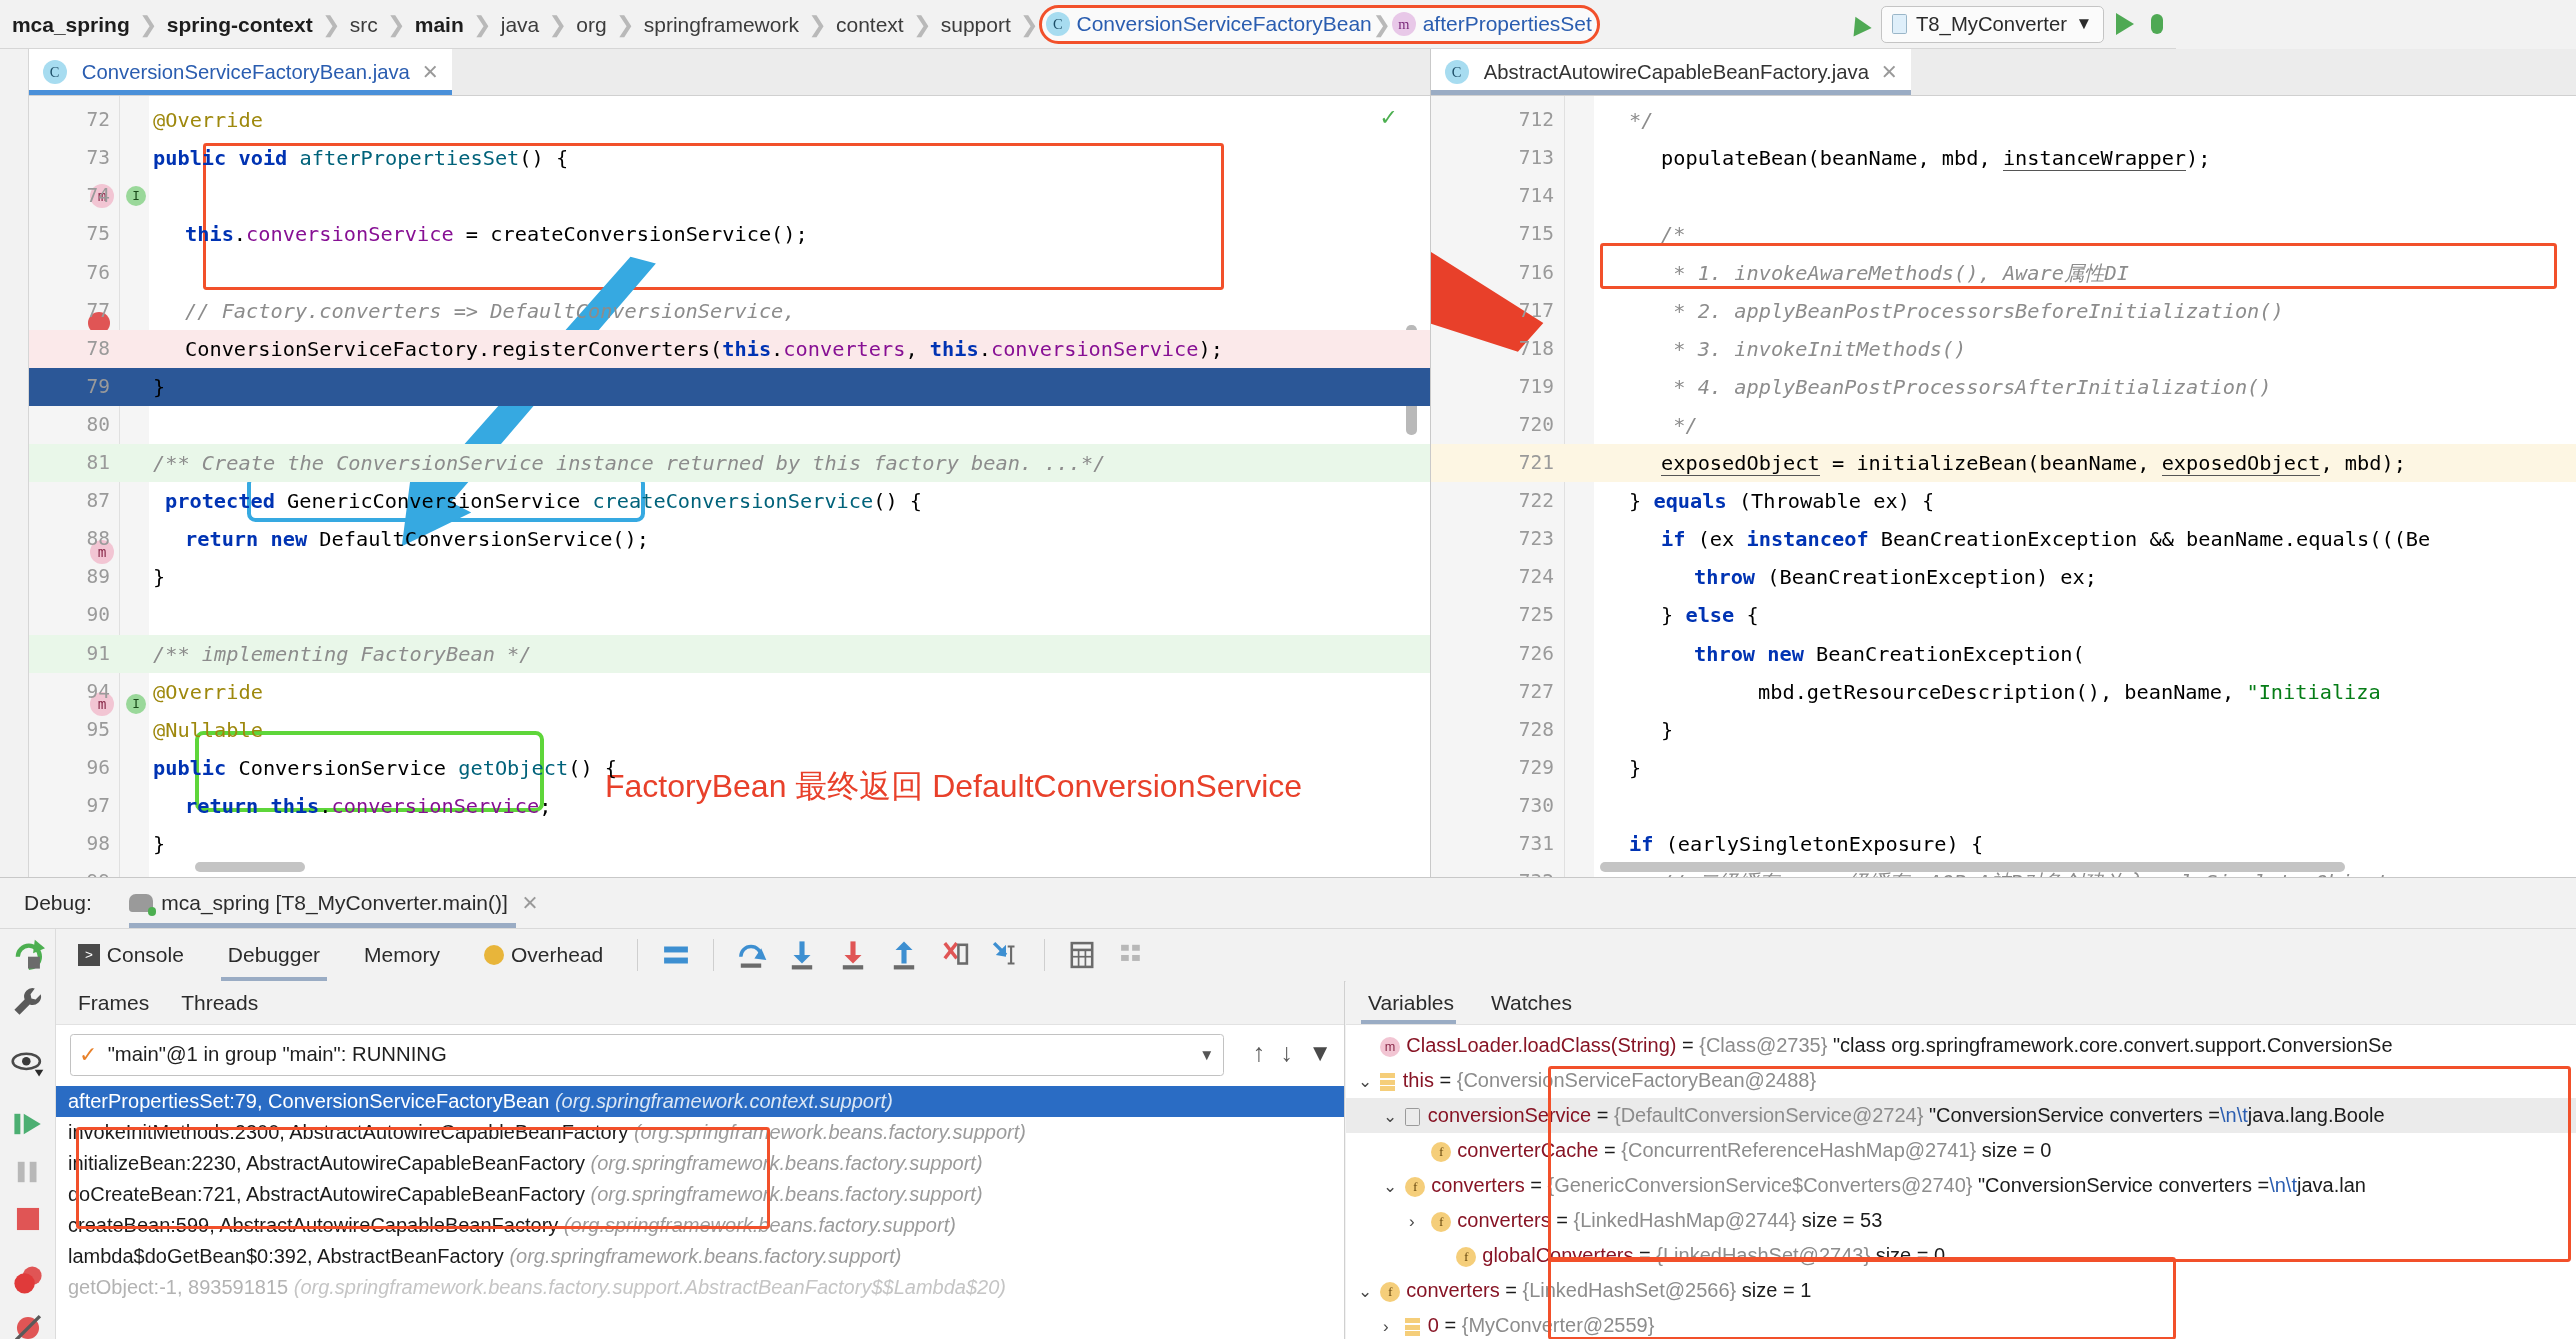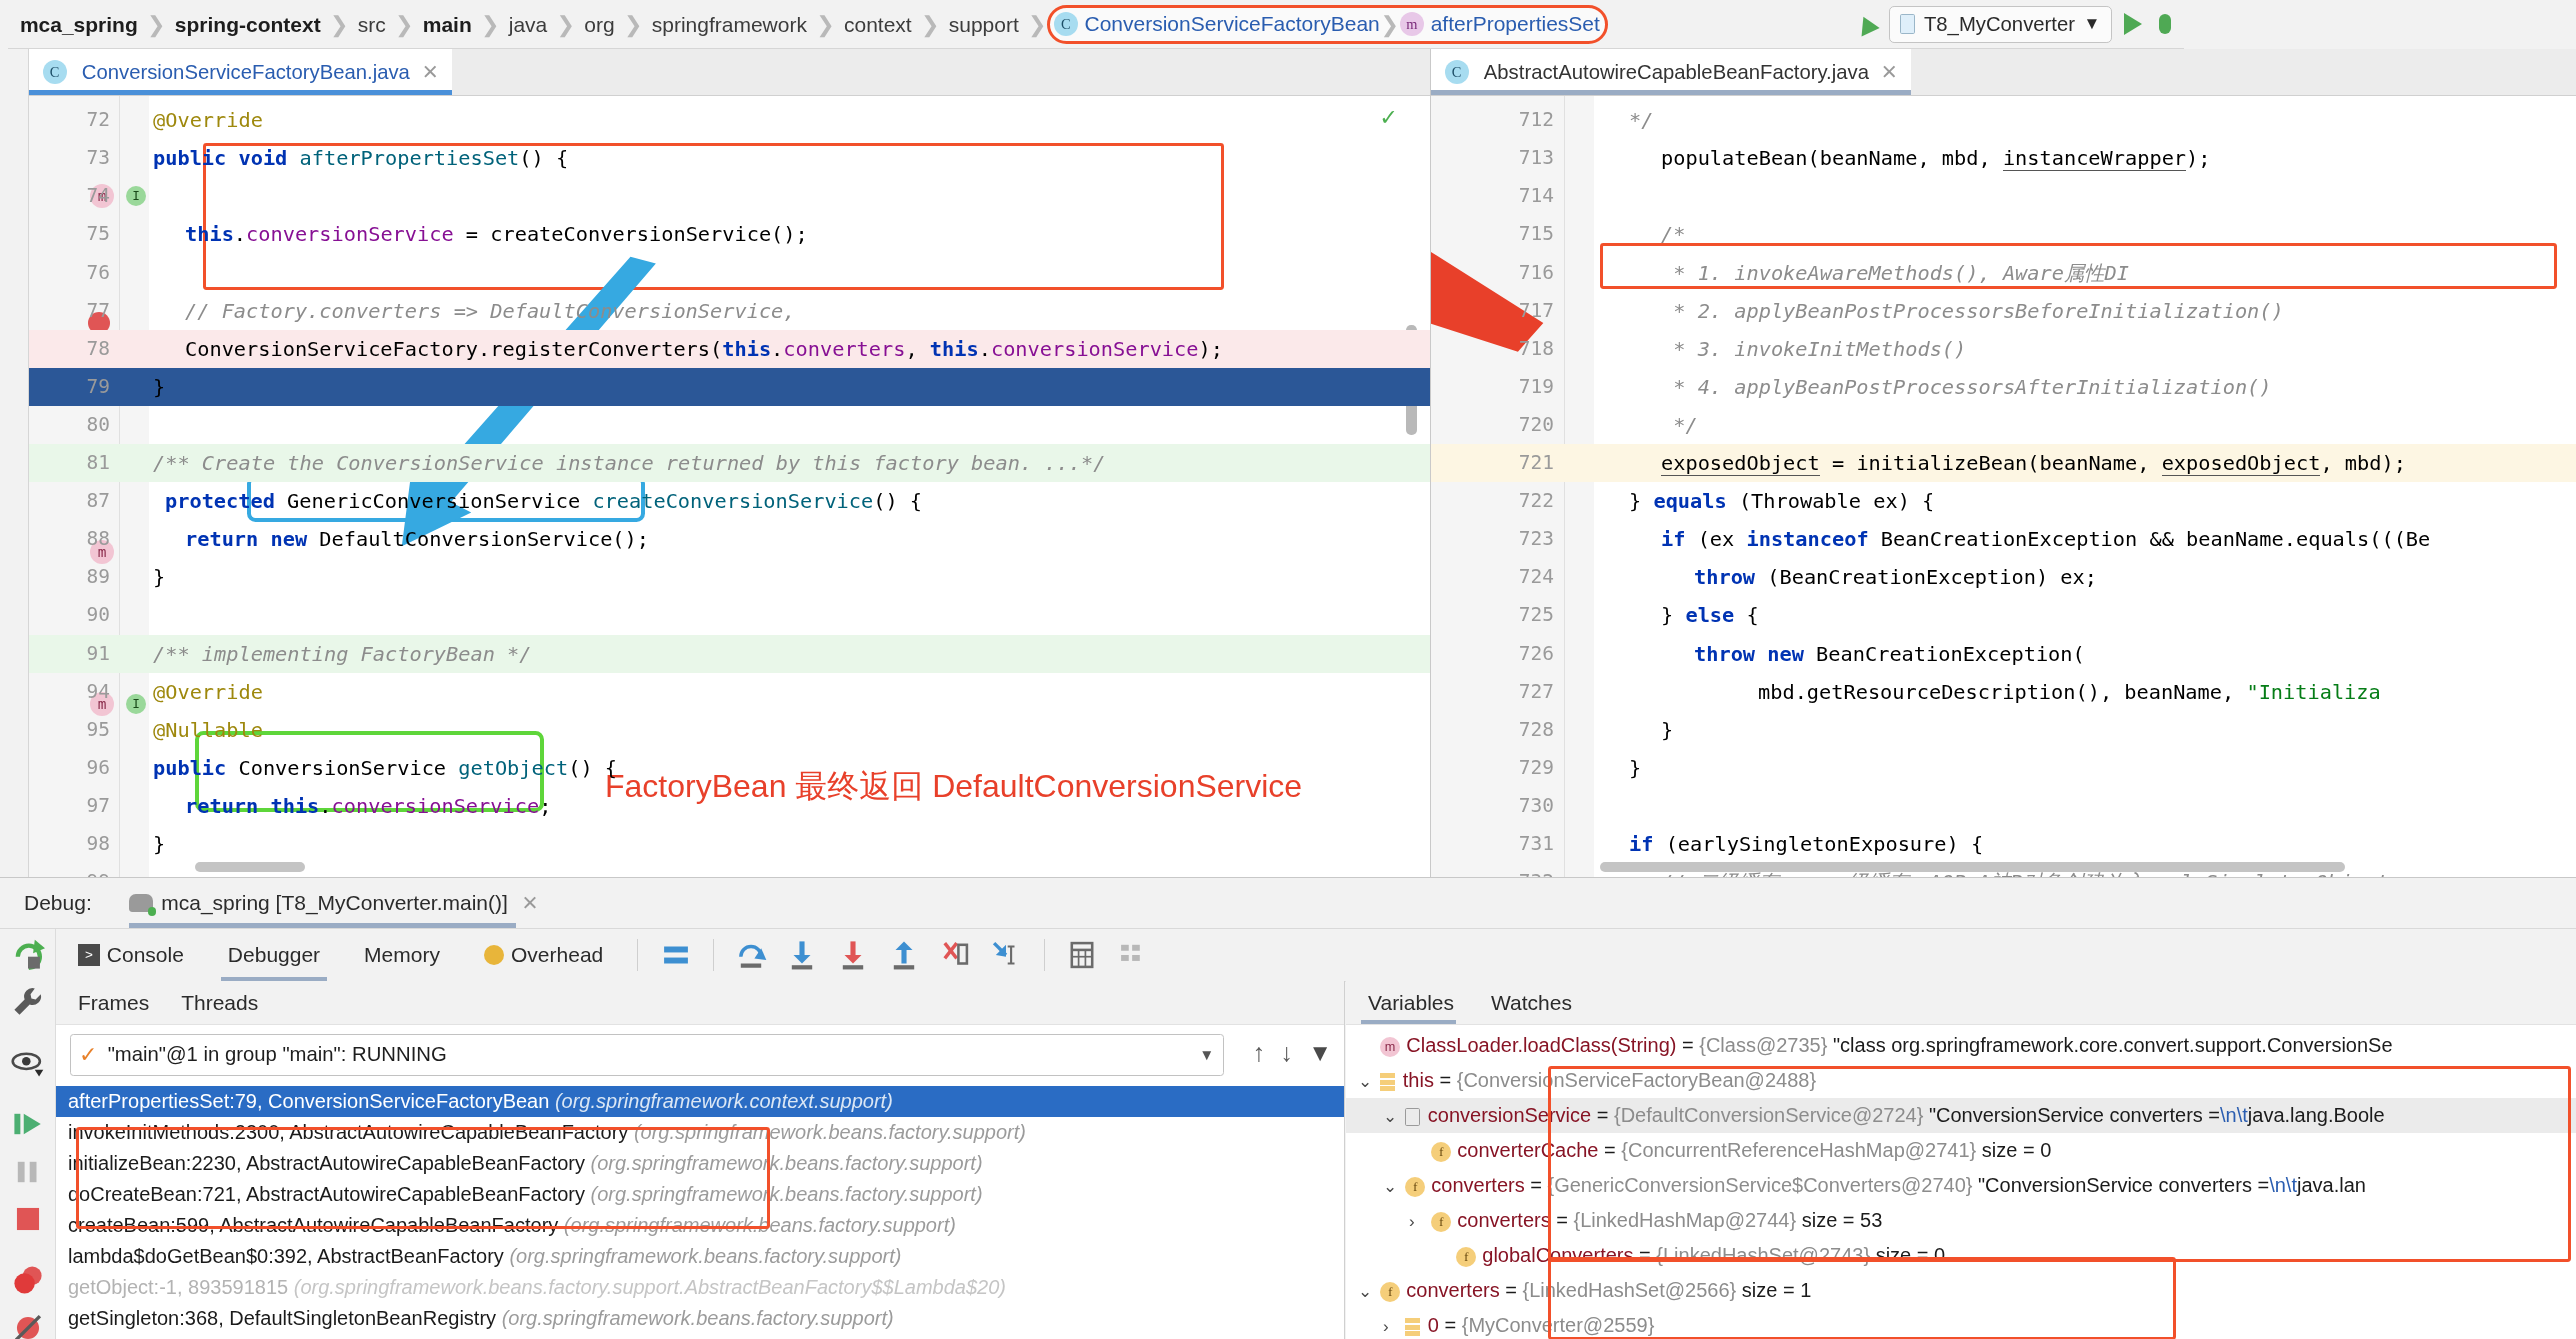--- a/index.html
+++ b/index.html
@@ -11,21 +11,21 @@
     font-family: "Liberation Sans", sans-serif;
   }
   .app {
     position: relative;
     width: 2576px; height: 1340px;
     background: #f2f2f2;
   }
 
   
   .topbar {
-    position: absolute; left: 8px; top: 0; width: 2176px; height: 49px;
+    position: absolute; left: 0; top: 0; width: 2176px; height: 49px;
     background: #f2f2f2;
     border-bottom: 0.8px solid #d6d6d6;
     display: flex; align-items: center;
   }
   .crumbs { display: flex; align-items: center; padding-left: 3.4px; height: 100%; }
   .crumb {
     font-size: 21px; color: #3c3c3c; padding: 0 8.5px; white-space: nowrap;
     line-height: 49px;
   }
   .crumb.bold { font-weight: bold; color: #1d1d1d; }
@@ -677,21 +677,20 @@
       </div>
 
       <div id="frames-list" style="margin-top:5.1px;position:relative">
           <div class="frame-row sel"><span>afterPropertiesSet:79, ConversionServiceFactoryBean</span> <span class="pkg">(org.springframework.context.support)</span></div>
           <div class="frame-row"><span>invokeInitMethods:2300, AbstractAutowireCapableBeanFactory</span> <span class="pkg">(org.springframework.beans.factory.support)</span></div>
           <div class="frame-row"><span>initializeBean:2230, AbstractAutowireCapableBeanFactory</span> <span class="pkg">(org.springframework.beans.factory.support)</span></div>
           <div class="frame-row"><span>doCreateBean:721, AbstractAutowireCapableBeanFactory</span> <span class="pkg">(org.springframework.beans.factory.support)</span></div>
           <div class="frame-row"><span>createBean:599, AbstractAutowireCapableBeanFactory</span> <span class="pkg">(org.springframework.beans.factory.support)</span></div>
           <div class="frame-row"><span>lambda$doGetBean$0:392, AbstractBeanFactory</span> <span class="pkg">(org.springframework.beans.factory.support)</span></div>
           <div class="frame-row dim"><span>getObject:-1, 893591815</span> <span class="pkg">(org.springframework.beans.factory.support.AbstractBeanFactory$$Lambda$20)</span></div>
-          <div class="frame-row"><span>getSingleton:368, DefaultSingletonBeanRegistry</span> <span class="pkg">(org.springframework.beans.factory.support)</span></div>
         </div>
 
       <div class="anno-box" style="left:20.3px;top:146px;width:694px;height:102px"></div>
     </div>
 
     <div class="vars-area">
       <div class="subtabs" style="gap:37px">
         <span style="position:relative">Variables</span>
         <span>Watches</span>
       </div>

